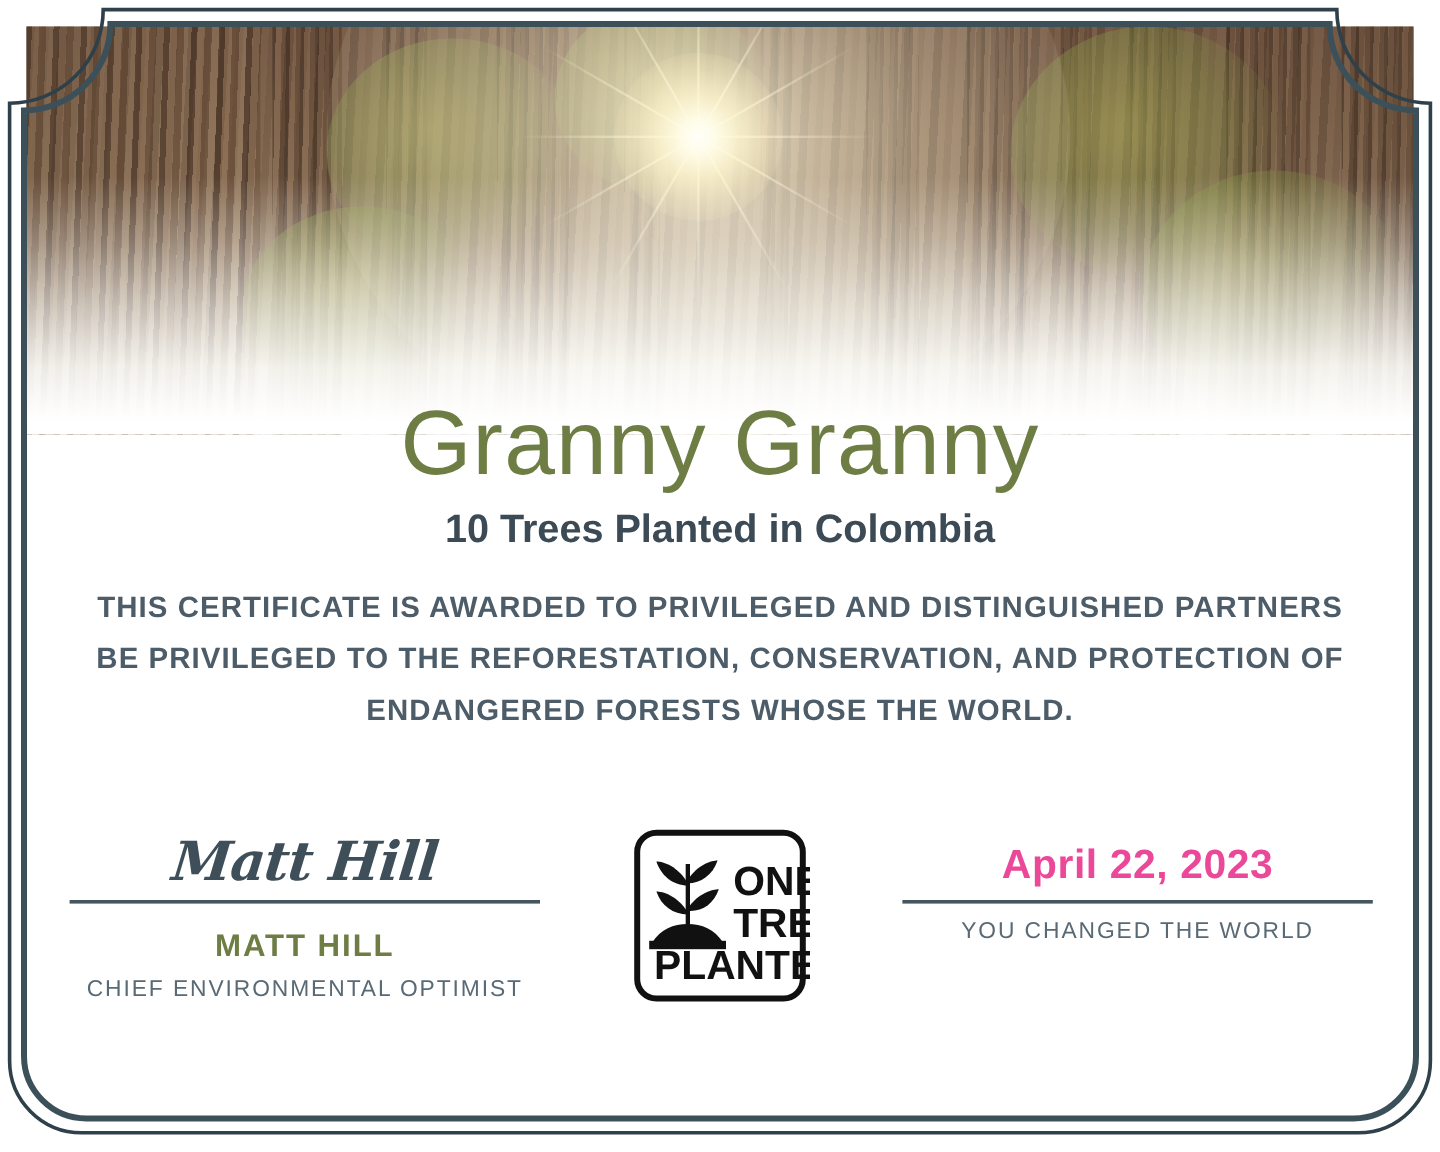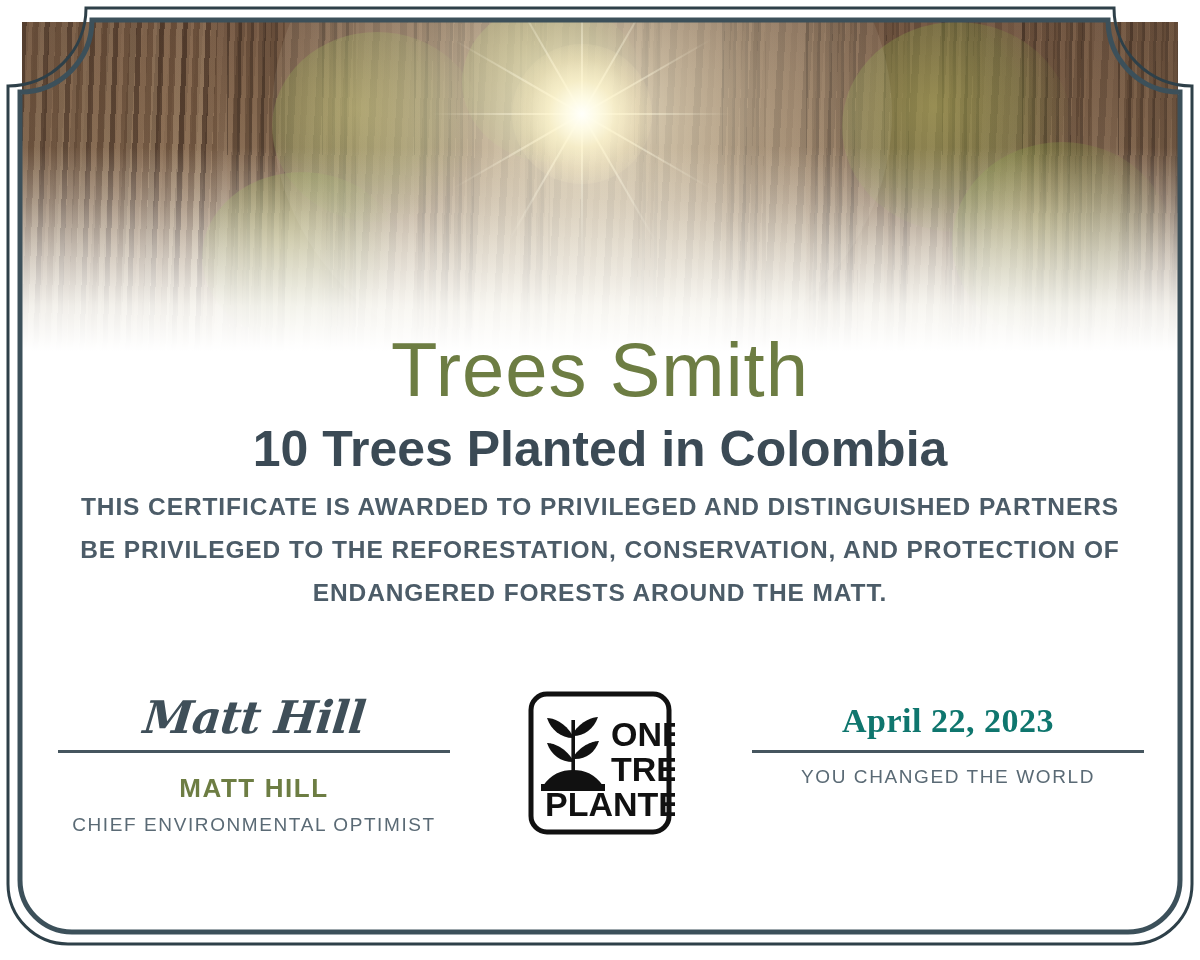--- a/index.html
+++ b/index.html
@@ -184,21 +184,21 @@
     letter-spacing: 1px;
     color: #6d7d43;
     line-height: 1;
   }
 
   .trees-line {
     position: absolute;
     left: 0; top: 424px;
     width: 1200px;
     text-align: center;
-    font-size: 50px;
+    font-size: 33px;
     font-weight: bold;
     letter-spacing: 0px;
     color: #3b4a55;
     line-height: 1;
   }
 
   .body-copy {
     position: absolute;
     left: 50px; top: 485px;
     width: 1100px;
@@ -238,24 +238,23 @@
     line-height: 60px;
     letter-spacing: -1px;
     transform: skewX(-6deg);
   }
 
   .date-value {
     height: 62px;
     text-align: center;
     font-size: 34px;
     font-weight: bold;
-    color: #0f766e;
+    color: #ec4899;
     line-height: 66px;
     letter-spacing: 0.5px;
-    font-family: Liberation Serif, serif;
   }
 
   .rule {
     height: 3px;
     background: #46565f;
     width: 100%;
   }
 
   .col-title {
     margin-top: 22px;
@@ -325,28 +324,28 @@
       <div class="ray" style="transform:rotate(150deg);"></div>
       <div class="sun-core"></div>
 
       <div class="photo-vignette"></div>
       <div class="photo-fade"></div>
     </div>
   </div>
 
   <div class="content">
 
-    <div class="recipient-name">Trees Smith</div>
+    <div class="recipient-name">Granny Granny</div>
 
     <div class="trees-line">10 Trees Planted in Colombia</div>
 
     <div class="body-copy">
       <div>THIS CERTIFICATE IS AWARDED TO PRIVILEGED AND DISTINGUISHED PARTNERS</div>
       <div>BE PRIVILEGED TO THE REFORESTATION, CONSERVATION, AND PROTECTION OF</div>
-      <div>ENDANGERED FORESTS AROUND THE MATT.</div>
+      <div>ENDANGERED FORESTS WHOSE THE WORLD.</div>
     </div>
 
     <div class="bottom-row">
 
       <div class="col col-sign">
         <div class="signature-script">Matt Hill</div>
         <div class="rule"></div>
         <div class="col-title">MATT HILL</div>
         <div class="col-sub">CHIEF ENVIRONMENTAL OPTIMIST</div>
       </div>

